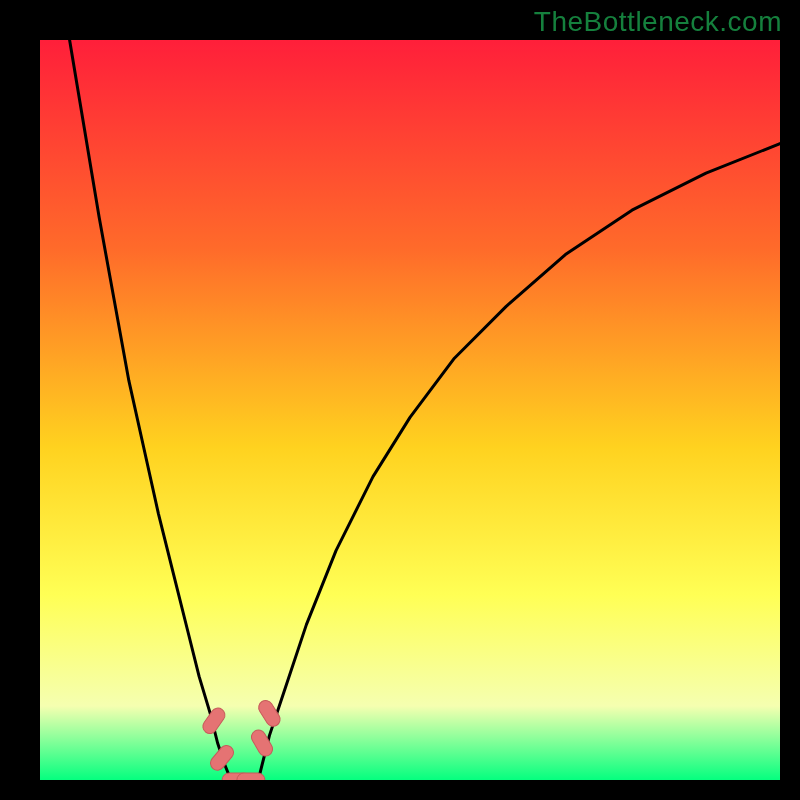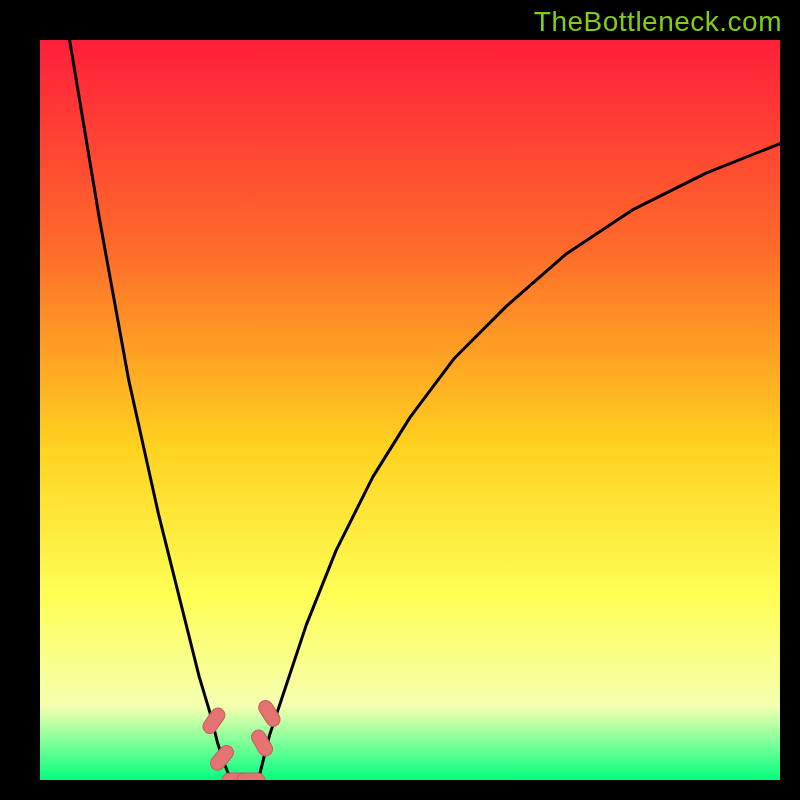--- a/index.html
+++ b/index.html
@@ -23,21 +23,21 @@
     position: absolute;
     left: 40px;
     top: 40px;
     width: 740px;
     height: 740px;
   }
   .watermark {
     position: absolute;
     top: 6px;
     right: 18px;
-    color: #84cc16;
+    color: #15803d;
     font-size: 28px;
     font-weight: 500;
     letter-spacing: 0.5px;
     user-select: none;
   }
   svg { display: block; }
 </style>
 </head>
 <body>
 

